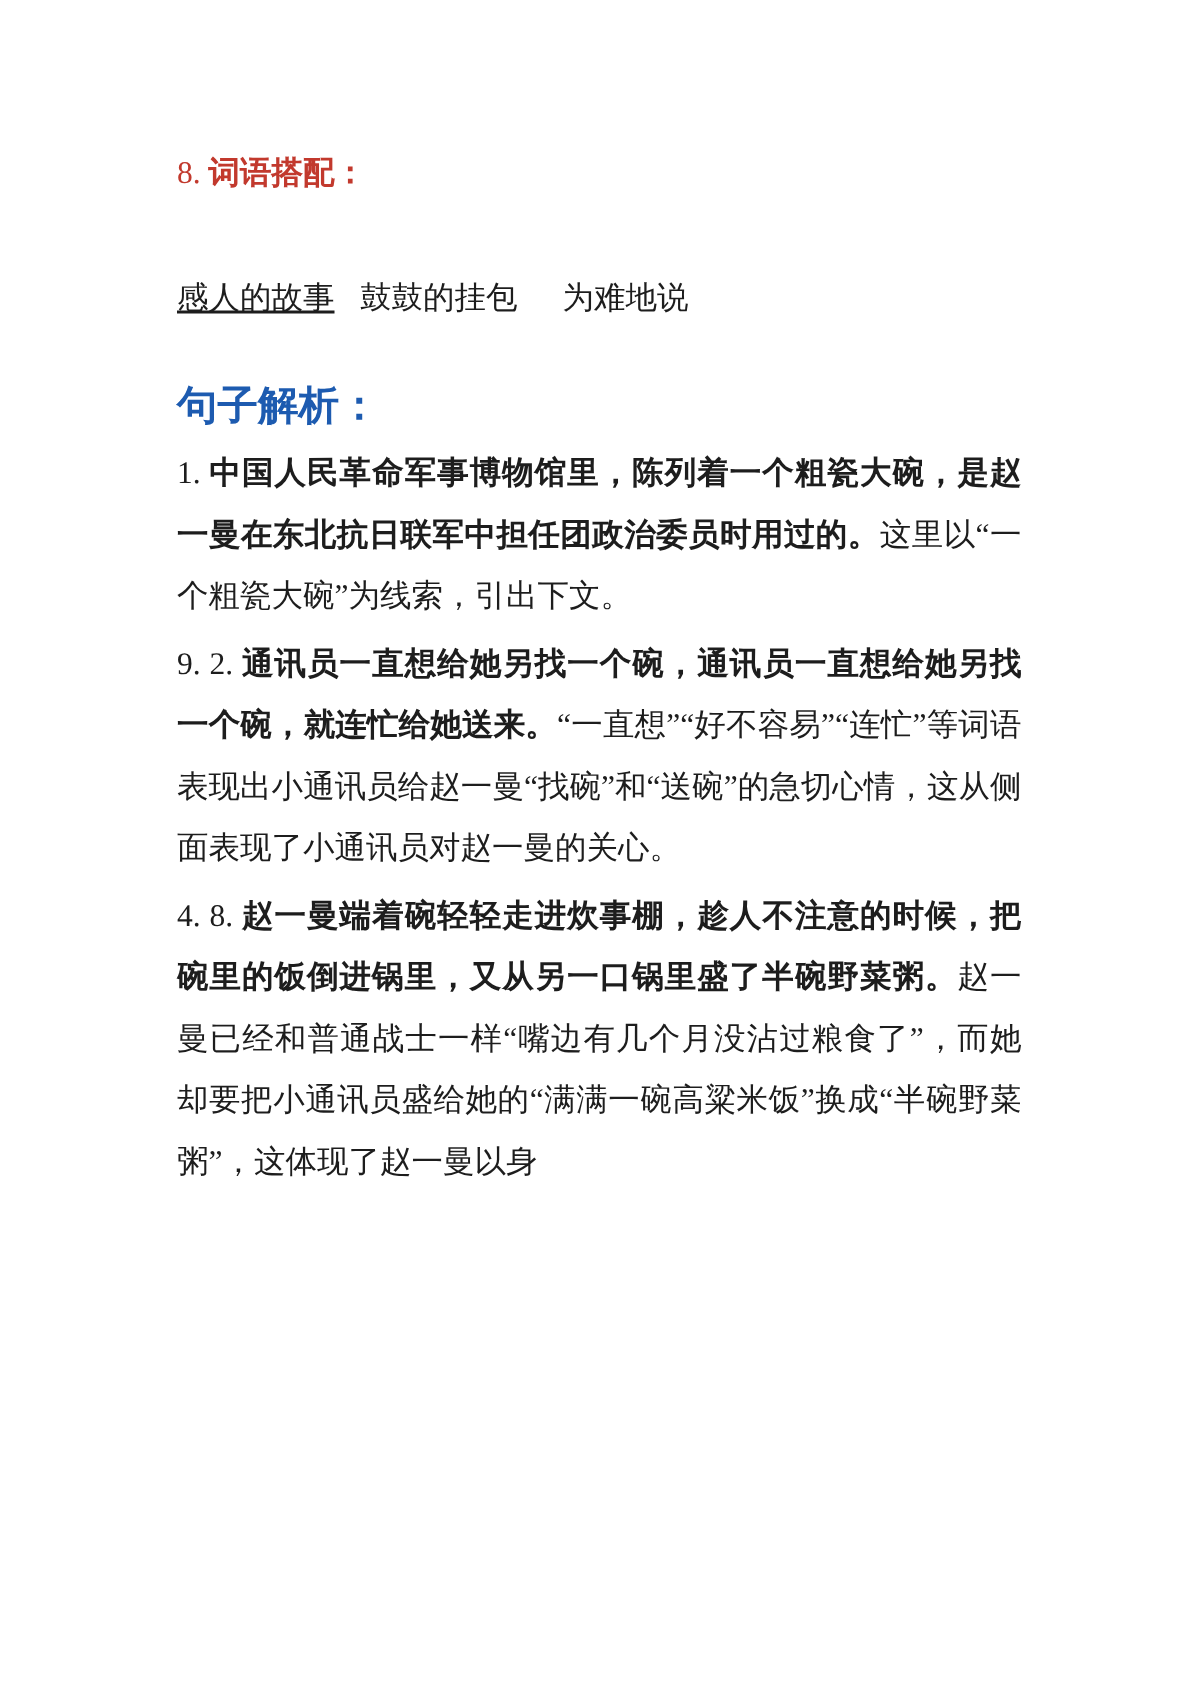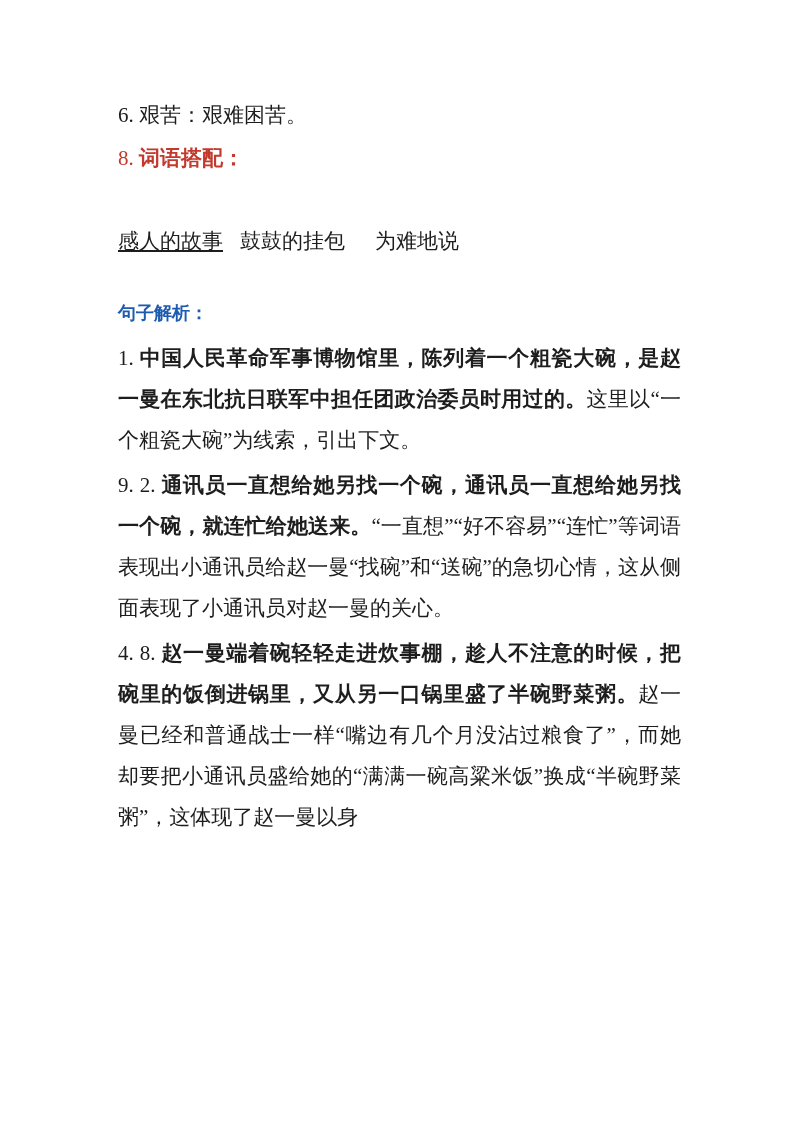--- a/index.html
+++ b/index.html
@@ -16,36 +16,35 @@
     color: #1d1d1d;
     overflow: hidden;
   }
   p { margin: 0; }
   .def { margin: 0 0 2px 0; }
   .pairs-row { margin: 0 0 1px 0; }
   .pairs-row .c1 { display: inline-block; width: 122px; text-decoration: underline; }
   .pairs-row .c2 { display: inline-block; width: 135px; margin-top: 40px; }
   .section-heading {
     margin: 31px 0 0 0;
-    font-size: 18px;
+    font-size: 27px;
     font-weight: 700;
     line-height: 41px;
   }
   .sentence { margin: 4px 0 0 0; text-align: justify; }
   .red  { color: #c2392d; }
   .blue { color: #1d5bb0; }
   .bold { font-weight: 700; }
   .num  { font-weight: 400; }
 </style>
 </head>
 <body>
 
 <div class="page">
 
-  <p class="def"><span class="num">6. </span><span>艰苦：艰难困苦。</span></p>
 
 
   <p class="def"><span class="num red">8. </span><span class="red bold">词语搭配：</span></p>
 
   <p class="pairs-row"><span class="c1">感人的故事</span><span class="c2">鼓鼓的挂包</span><span class="c3">为难地说</span></p>
 
 
   <h2 class="section-heading blue">句子解析：</h2>
 
   <p class="sentence"><span class="num">1. </span><span class="bold">中国人民革命军事博物馆里，陈列着一个粗瓷大碗，是赵一曼在东北抗日联军中担任团政治委员时用过的。</span><span>这里以“一个粗瓷大碗”为线索，引出下文。</span></p>

